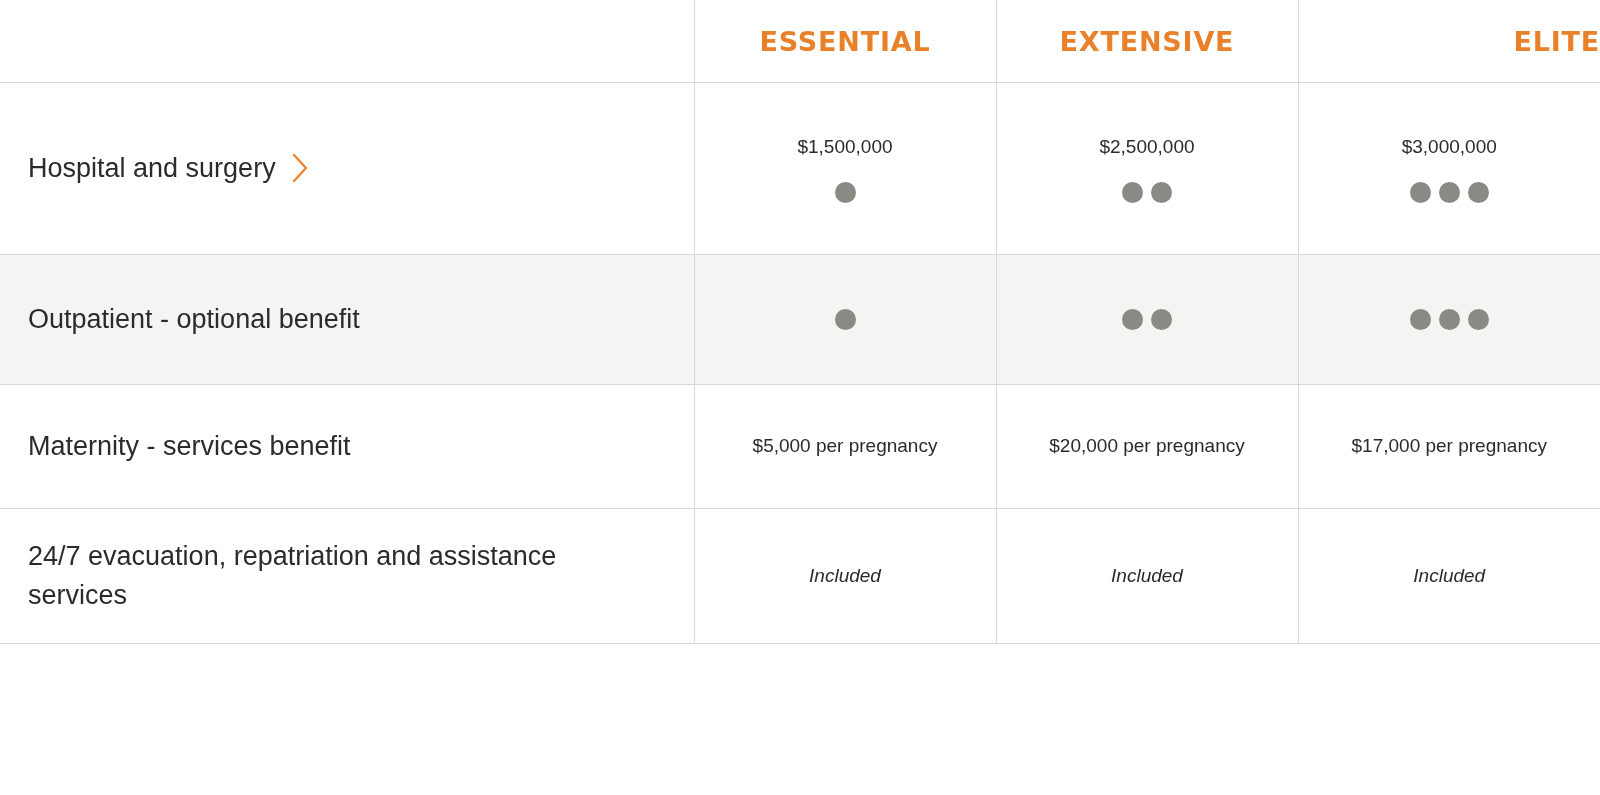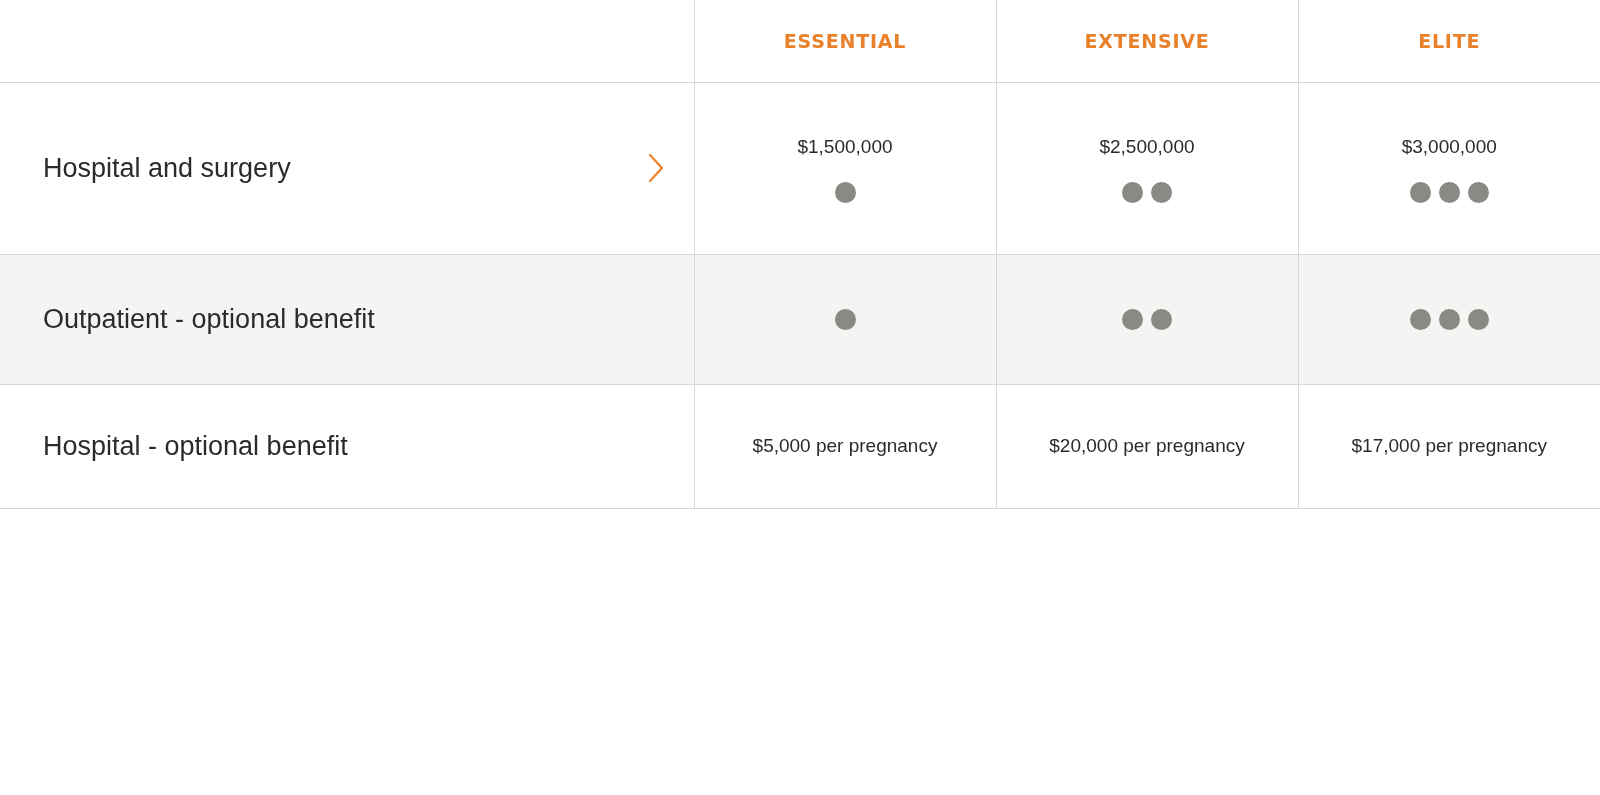--- a/index.html
+++ b/index.html
@@ -33,23 +33,24 @@
     padding: 0;
   }
   .head-cell.feature {
     border-right: 1px solid #d8d8d8;
   }
   .head-cell.plan {
     border-right: 1px solid #d8d8d8;
   }
   .head-cell.plan.last {
     border-right: none;
+    text-align: right;
   }
   .plan-name {
-    font-size: 19px;
+    font-size: 27px;
     font-weight: bold;
     letter-spacing: 0.8px;
     color: #e8812a;
     text-transform: uppercase;
     font-family: "DejaVu Sans", sans-serif;
   }
 
   
   .row-alt td { background: #f4f4f2; }
 
@@ -65,23 +66,21 @@
     border-bottom: 1px solid #d8d8d8;
     vertical-align: middle;
     text-align: center;
     padding: 0;
   }
   td.plan-cell.last { border-right: none; }
 
   .feature-inner {
     display: flex;
     align-items: center;
-    justify-content: space-between;
     gap: 14px;
-    margin-left: 15px;
   }
   .feature-label {
     font-size: 27px;
     line-height: 1.45;
     color: #2b2b2b;
     font-weight: 400;
     max-width: 590px;
   }
 
   .chevron {
@@ -202,30 +201,46 @@
           <span class="dot"></span>
           <span class="dot"></span>
           <span class="dot"></span>
         </div>
       </td>
     </tr>
 
     <tr class="r3">
       <td class="feature-cell">
         <div class="feature-inner">
-          <span class="feature-label">Hospital - optional benefit</span>
+          <span class="feature-label">Maternity - services benefit</span>
         </div>
       </td>
       <td class="plan-cell">
         <div class="cell-value">$5,000 per pregnancy</div>
       </td>
       <td class="plan-cell">
         <div class="cell-value">$20,000 per pregnancy</div>
       </td>
       <td class="plan-cell last">
         <div class="cell-value">$17,000 per pregnancy</div>
       </td>
     </tr>
 
 
+    <tr class="r5">
+      <td class="feature-cell">
+        <div class="feature-inner">
+          <span class="feature-label">24/7 evacuation, repatriation and assistance services</span>
+        </div>
+      </td>
+      <td class="plan-cell">
+        <div class="cell-value italic">Included</div>
+      </td>
+      <td class="plan-cell">
+        <div class="cell-value italic">Included</div>
+      </td>
+      <td class="plan-cell last">
+        <div class="cell-value italic">Included</div>
+      </td>
+    </tr>
 
   </tbody>
 </table>
 
 </body></html>

